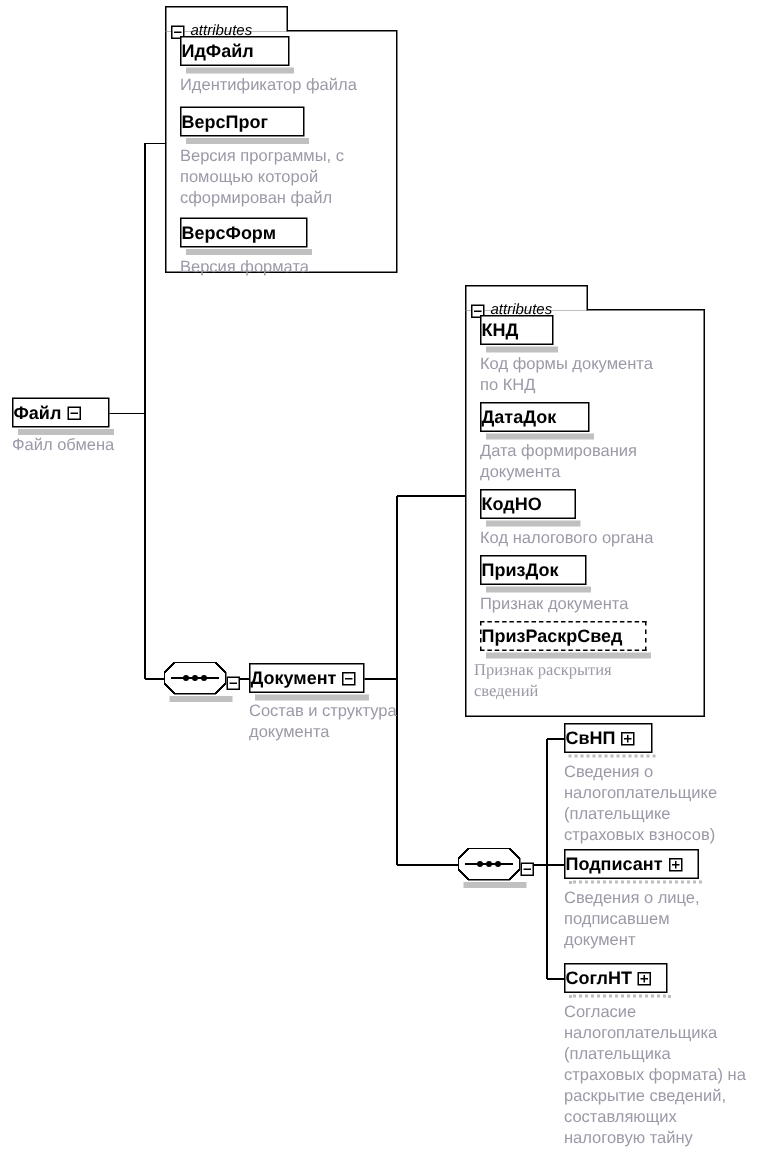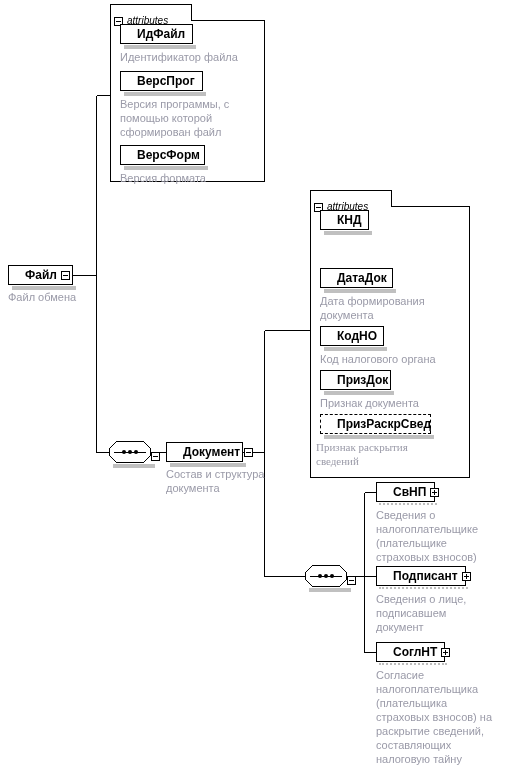--- a/index.html
+++ b/index.html
@@ -94,21 +94,21 @@
 
   
   .node {
     position: absolute;
     box-sizing: border-box;
     border: 1px solid #000000;
     background: #ffffff;
     height: 20px;
     display: flex;
     align-items: center;
-    padding: 0 16px;
+    padding: 0 0;
     gap: 4px;
     z-index: 4;
   }
   .node .node-label {
     font-size: 12px;
     font-weight: bold;
     color: #000000;
     white-space: nowrap;
     line-height: 12px;
   }
@@ -244,20 +244,22 @@
     <div class="attr-tab" style="width:82px;">
       <span class="pm-box"></span>
       <span class="tab-label">attributes</span>
     </div>
   </div>
 
   <div class="shadow" style="left:324px; top:231px; width:48px; height:4px;"></div>
   <div class="node" style="left:320px; top:210px; width:49px;">
     <span class="node-label">КНД</span>
   </div>
+  <div class="anno" style="left:320px; top:236px; width:150px;">Код формы документа
+по КНД</div>
 
   <div class="shadow" style="left:324px; top:289px; width:72px; height:4px;"></div>
   <div class="node" style="left:320px; top:268px; width:73px;">
     <span class="node-label">ДатаДок</span>
   </div>
   <div class="anno" style="left:320px; top:294px; width:150px;">Дата формирования
 документа</div>
 
   <div class="shadow" style="left:324px; top:347px; width:63px; height:4px;"></div>
   <div class="node" style="left:320px; top:326px; width:64px;">
@@ -312,18 +314,18 @@
 документ</div>
 
   <div class="shadow dotted" style="left:379px; top:663px; width:68px; height:2px;"></div>
   <div class="node" style="left:376px; top:642px; width:69px;text-align:right;">
     <span class="node-label">СоглНТ</span>
     <span class="pm-box plus"></span>
   </div>
   <div class="anno" style="left:376px; top:668px; width:132px;">Согласие
 налогоплательщика
 (плательщика
-страховых взносов) на
+страховых формата) на
 раскрытие сведений,
 составляющих
 налоговую тайну</div>
 
 </div>
 
 </body></html>

